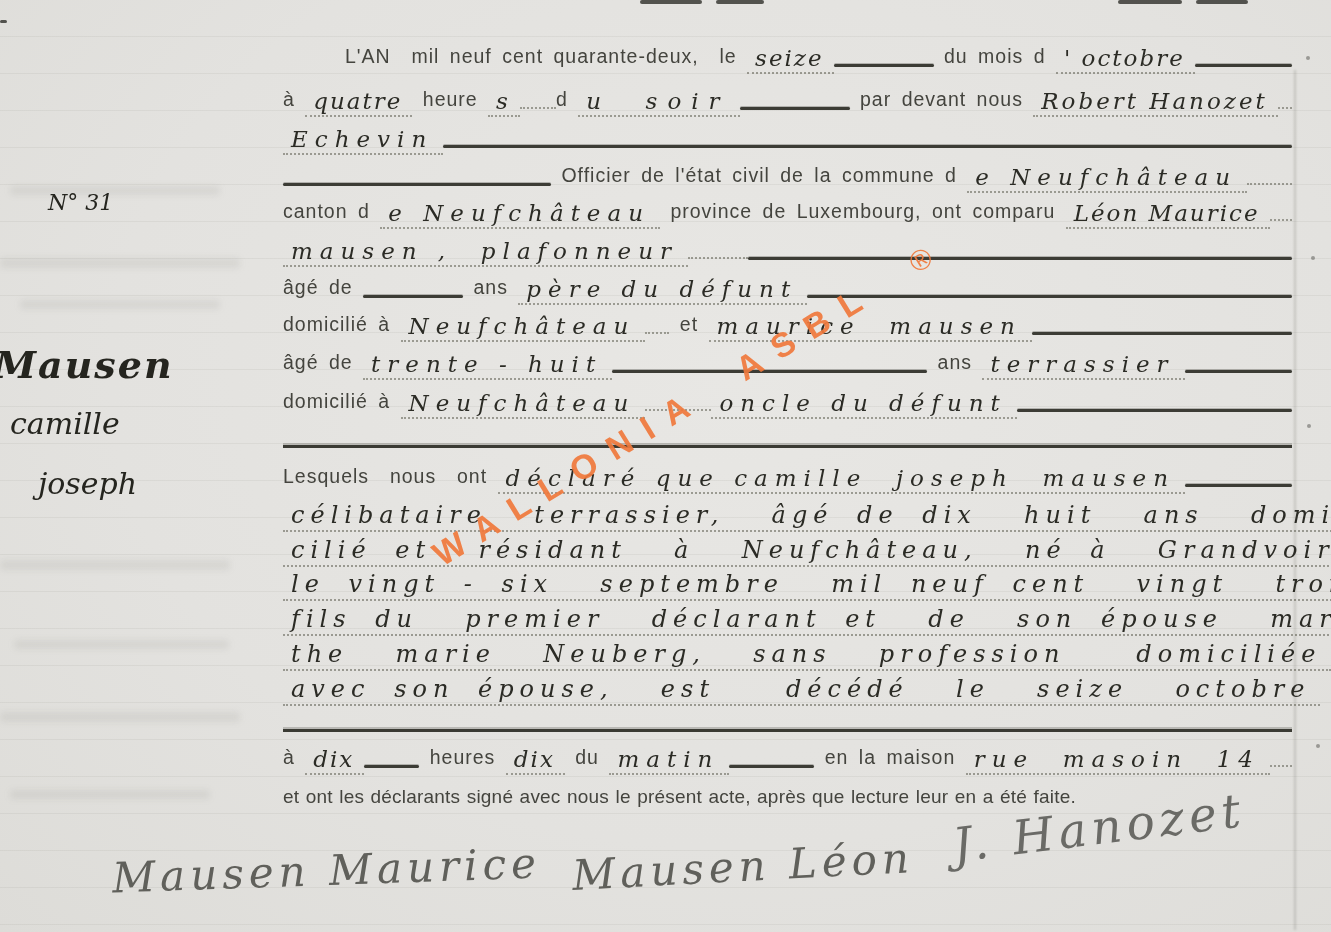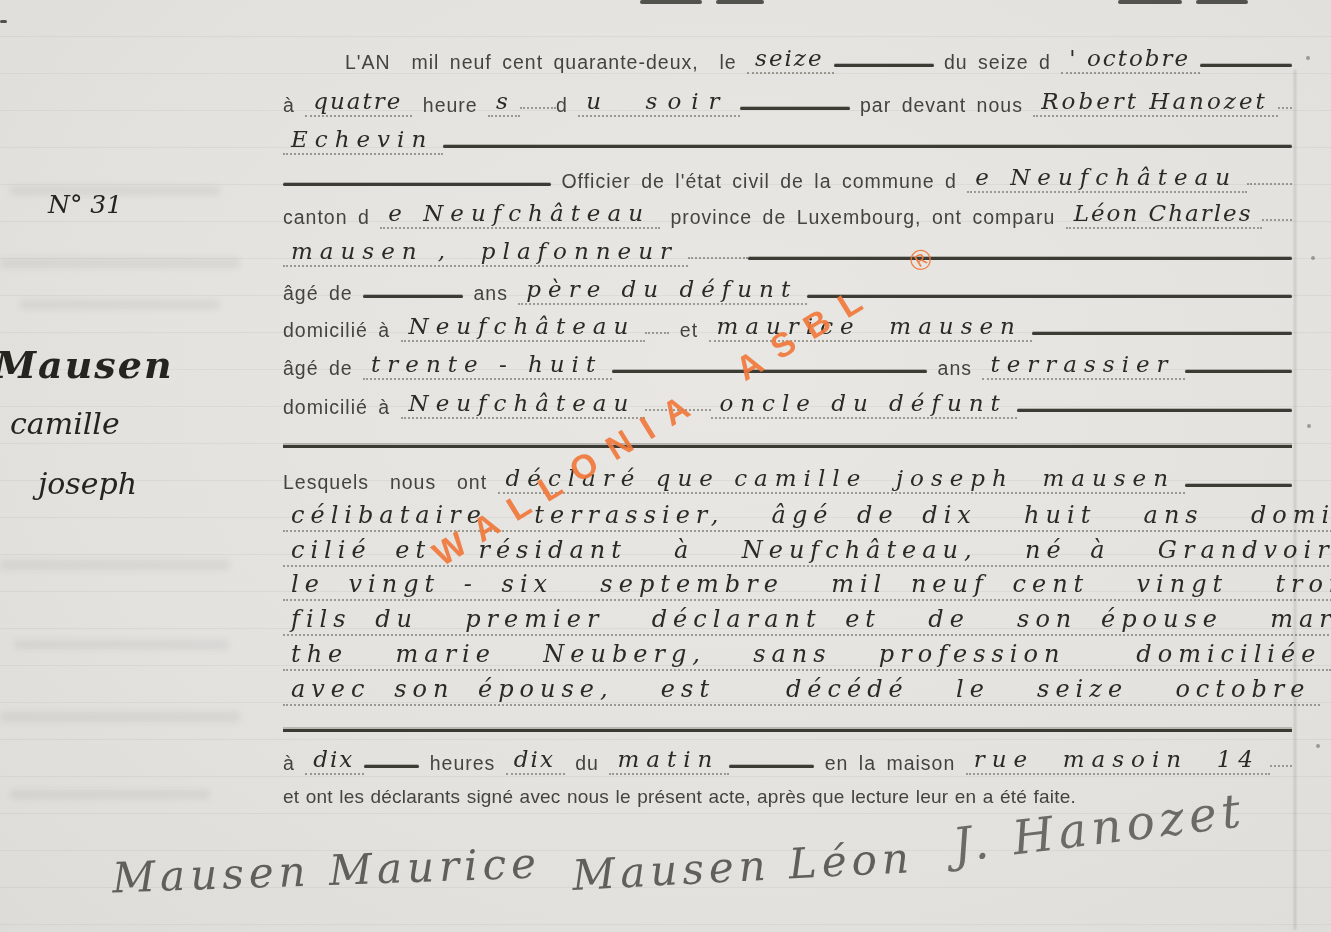--- a/index.html
+++ b/index.html
@@ -19,21 +19,21 @@
   .p{color:#44443e;font-size:19.5px;letter-spacing:1px;word-spacing:4px;white-space:pre;}
   .p.tight{font-size:19px;letter-spacing:.2px;word-spacing:1px;}
 
   
   .hw{font-family:"DejaVu Serif",serif;font-style:italic;color:#2b2b25;font-size:23px;
       letter-spacing:2px;white-space:pre;padding:0 10px 1px 8px;
       border-bottom:2px dotted rgba(92,92,80,.55);}
   .hw.wide{letter-spacing:7px;}
   .hw.xw{letter-spacing:10px;}
 
-  .fline{position:absolute;display:flex;align-items:flex-end;}
+  .fline{position:absolute;display:flex;align-items:flex-start;}
   .bar{height:3px;background:#3c3c35;align-self:flex-end;margin-bottom:7px;border-radius:2px;
        box-shadow:0 -1px 0 rgba(60,60,52,.3);}
   .dots{height:0;border-bottom:2px dotted rgba(92,92,80,.55);align-self:flex-end;margin-bottom:8px;}
   .grow{flex:1 1 auto;}
   .rule{position:absolute;height:3px;background:#3a3a33;box-shadow:0 -2px 0 rgba(58,58,50,.25);}
 
   .fline.para .hw{letter-spacing:6px;word-spacing:10px;font-size:24px;}
 
   .mhw{position:absolute;font-family:"DejaVu Serif",serif;font-style:italic;color:#25251f;white-space:pre;}
   .sig{position:absolute;font-family:"DejaVu Serif",serif;font-style:italic;color:#60605b;
@@ -62,30 +62,30 @@
   <div class="speck" style="left:1316px;top:744px;width:4px;height:4px;opacity:.4"></div>
   <div class="edge-shadow"></div>
   <div class="smudge" style="left:10px;top:186px;width:210px;height:9px"></div>
   <div class="smudge" style="left:0;top:258px;width:240px;height:10px"></div>
   <div class="smudge" style="left:20px;top:300px;width:200px;height:9px"></div>
   <div class="smudge" style="left:0;top:560px;width:230px;height:10px"></div>
   <div class="smudge" style="left:14px;top:640px;width:215px;height:9px"></div>
   <div class="smudge" style="left:0;top:712px;width:240px;height:10px"></div>
   <div class="smudge" style="left:10px;top:790px;width:200px;height:9px"></div>
 
-  <div class="mhw" style="left:48px;top:190px;font-size:25px">N° 31</div>
+  <div class="mhw" style="left:48px;top:190px;font-size:22px">N° 31</div>
   <div class="mhw" style="left:-6px;top:342px;font-size:38px;font-weight:700;letter-spacing:2px">Mausen</div>
   <div class="mhw" style="left:10px;top:406px;font-size:30px">camille</div>
   <div class="mhw" style="left:38px;top:466px;font-size:30px">joseph</div>
 
   <div class="fline" style="left:345px;right:39px;top:45px">
     <span class="p">L'AN  mil neuf cent quarante-deux,  le </span>
     <span class="hw">seize</span>
     <div class="bar" style="width:100px"></div>
-    <span class="p"> du seize d </span>
+    <span class="p"> du mois d </span>
     <span class="hw">' octobre</span>
     <div class="bar grow"></div>
   </div>
 
   <div class="fline" style="left:283px;right:39px;top:88px">
     <span class="p">à </span>
     <span class="hw">quatre</span>
     <span class="p"> heure </span>
     <span class="hw">s</span>
     <div class="dots" style="width:36px"></div>
@@ -106,21 +106,21 @@
     <div class="bar" style="width:268px"></div>
     <span class="p"> Officier de l'état civil de la commune d </span>
     <span class="hw wide">e Neufchâteau</span>
     <div class="dots grow"></div>
   </div>
 
   <div class="fline" style="left:283px;right:39px;top:200px">
     <span class="p">canton d </span>
     <span class="hw wide">e Neufchâteau</span>
     <span class="p"> province de Luxembourg, ont comparu </span>
-    <span class="hw">Léon Charles</span>
+    <span class="hw">Léon Maurice</span>
     <div class="dots grow"></div>
   </div>
 
   <div class="fline" style="left:283px;right:39px;top:238px">
     <span class="hw wide">mausen ,  plafonneur</span>
     <div class="dots" style="width:60px"></div>
     <div class="bar grow"></div>
   </div>
 
   <div class="fline" style="left:283px;right:39px;top:276px">

